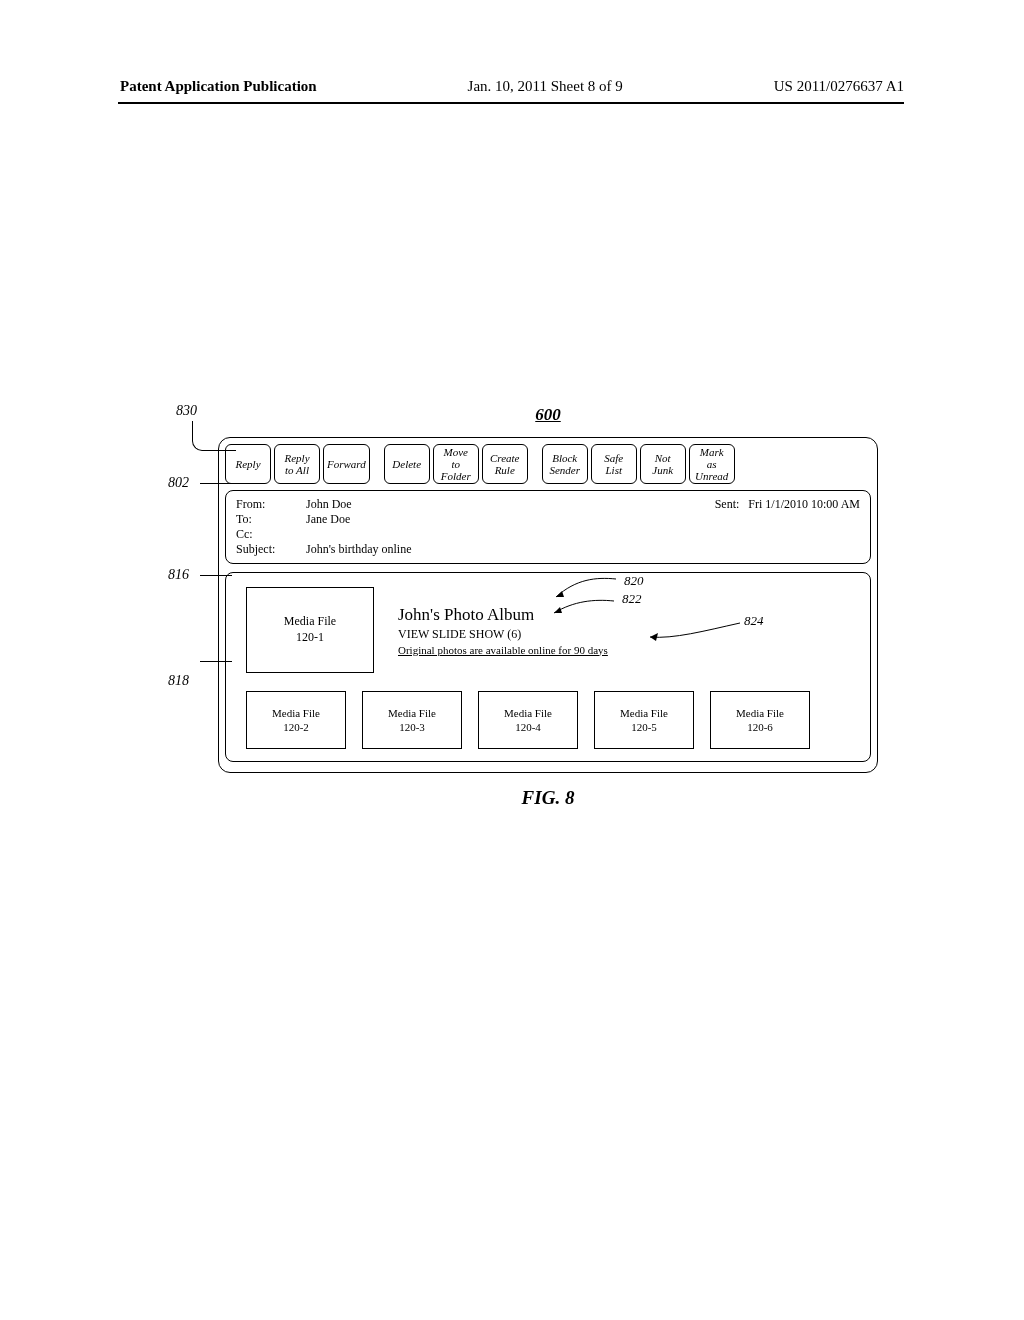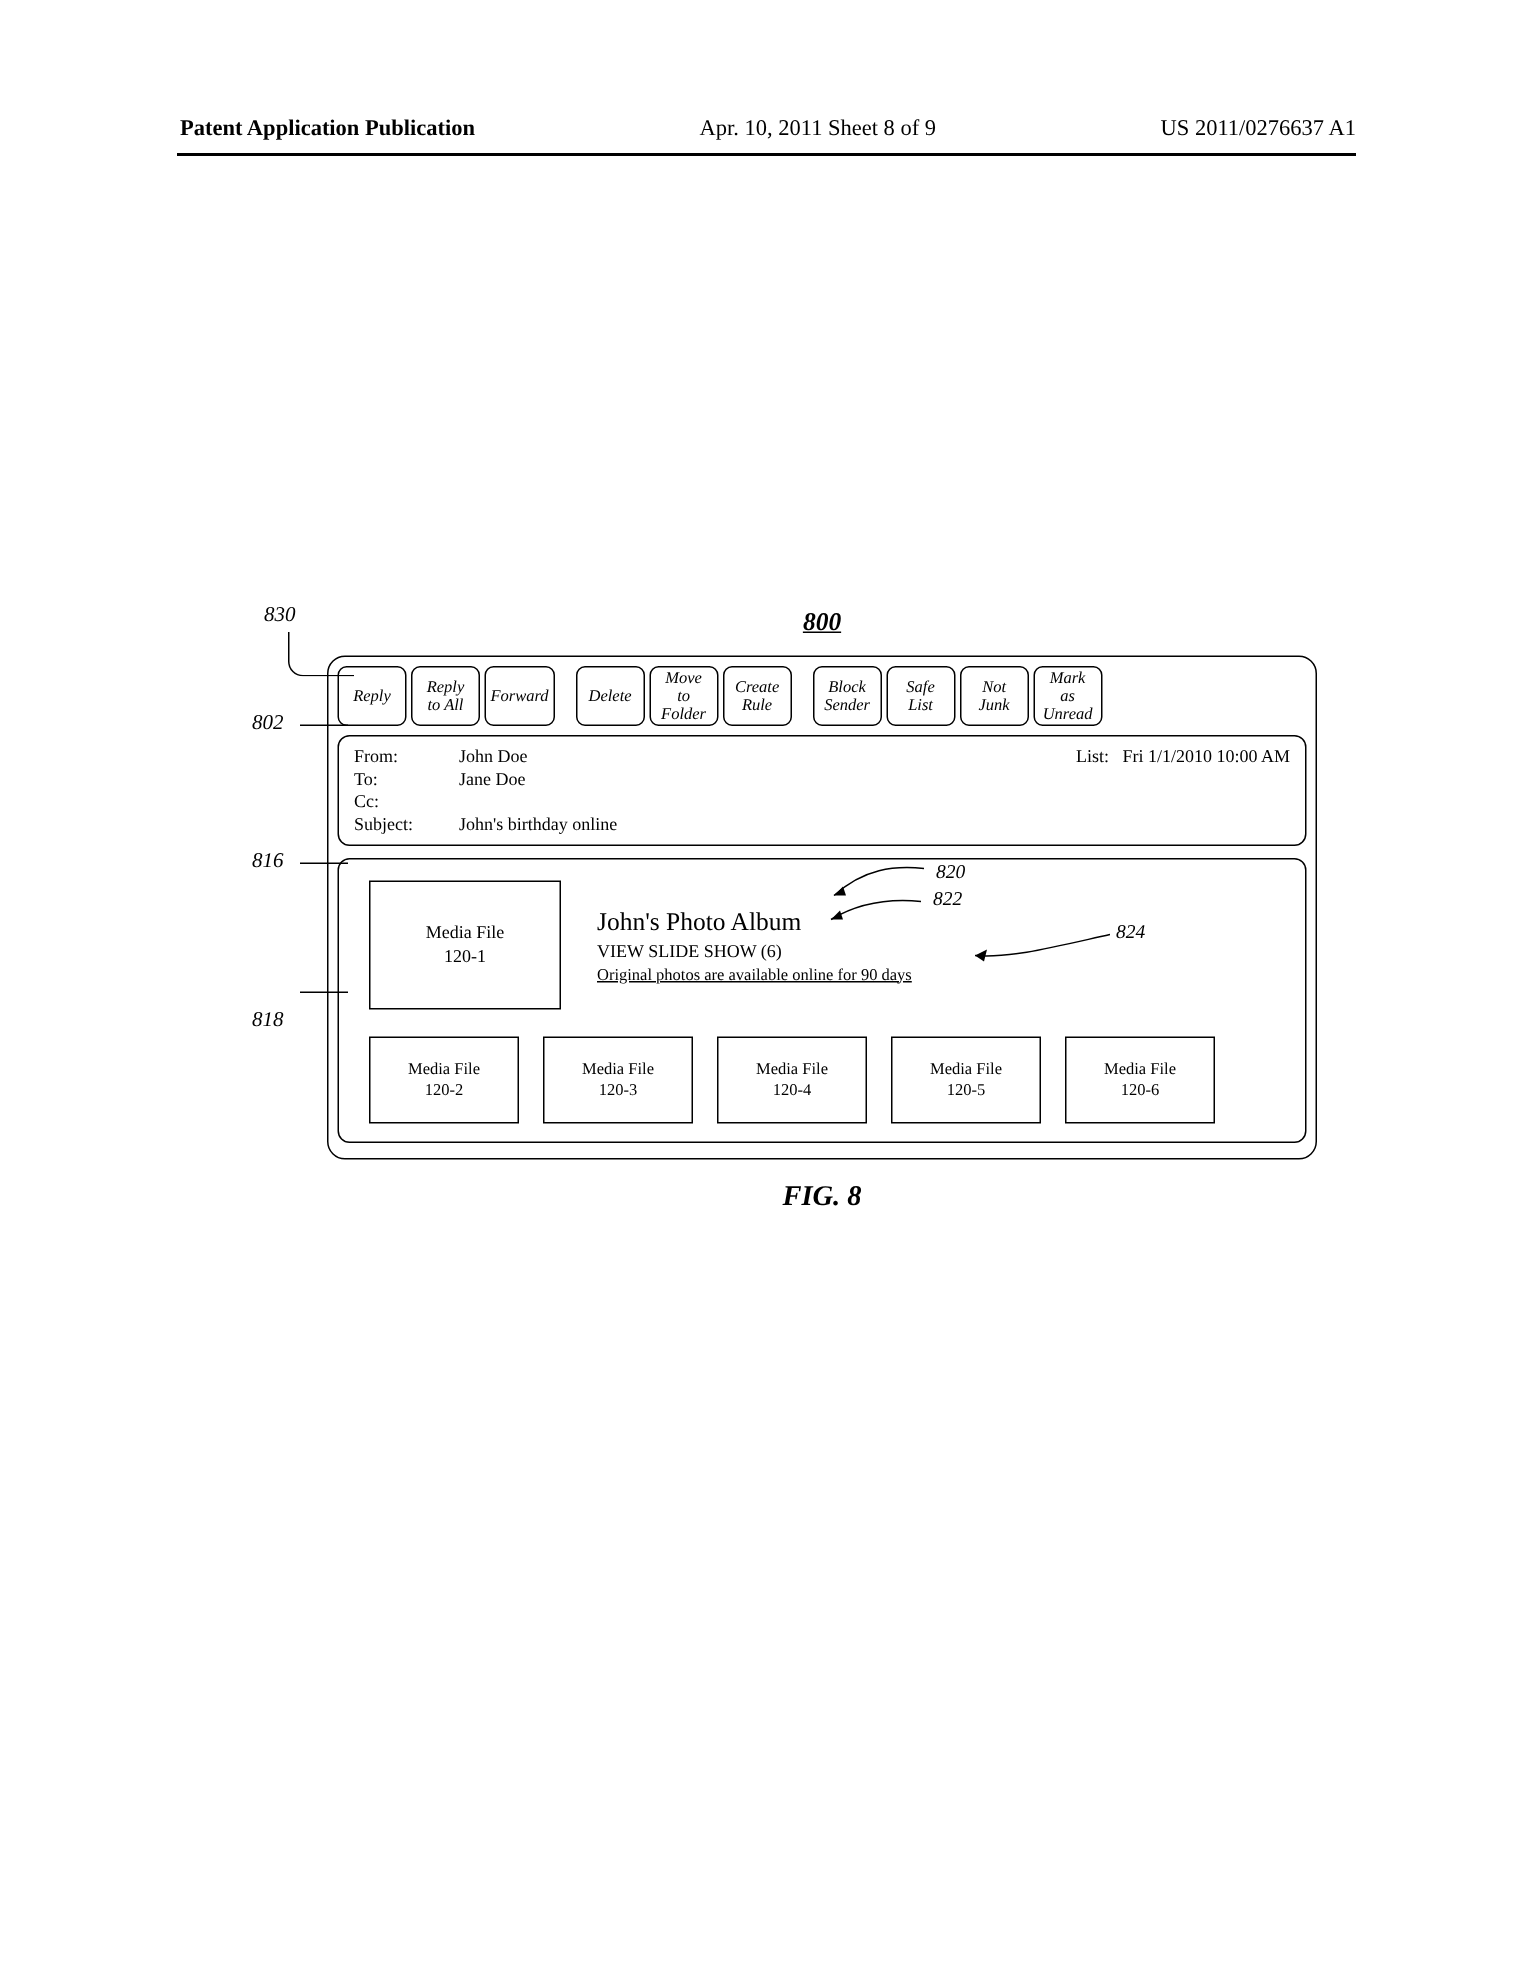--- a/index.html
+++ b/index.html
@@ -188,31 +188,31 @@
   }
   .ptr-head {
     fill: #000;
   }
 </style>
 </head>
 <body>
 
 <div class="page-header">
   <span class="left">Patent Application Publication</span>
-  <span>Apr. 10, 2011  Sheet 8 of 9</span>
+  <span>Jan. 10, 2011  Sheet 8 of 9</span>
   <span>US 2011/0276637 A1</span>
 </div>
 <div class="hr"></div>
 
 <div class="figure-wrap">
 
   <div class="ref-830">830</div>
   <div class="ref-830-line"></div>
 
-  <div class="ref-800">800</div>
+  <div class="ref-800">600</div>
 
   <div class="ref-left r802">802</div>
   <div class="tick t802"></div>
   <div class="ref-left r816">816</div>
   <div class="tick t816"></div>
   <div class="ref-left r818">818</div>
   <div class="tick t818"></div>
 
   <div class="diagram-box">
     <div class="outer">
@@ -247,21 +247,21 @@
         </div>
         <div class="hdr-row">
           <span class="hdr-label">Cc:</span>
           <span></span>
         </div>
         <div class="hdr-row">
           <span class="hdr-label">Subject:</span>
           <span>John's birthday online</span>
         </div>
         <div class="hdr-sent">
-          <span>List:</span>
+          <span>Sent:</span>
           <span> &nbsp;</span>
           <span>Fri 1/1/2010 10:00 AM</span>
         </div>
       </div>
 
       <div class="body-panel">
         <div class="album-row">
           <div class="media-big">Media File<br>120-1</div>
           <div class="album-text">
             <div class="album-title">John's Photo Album</div>

